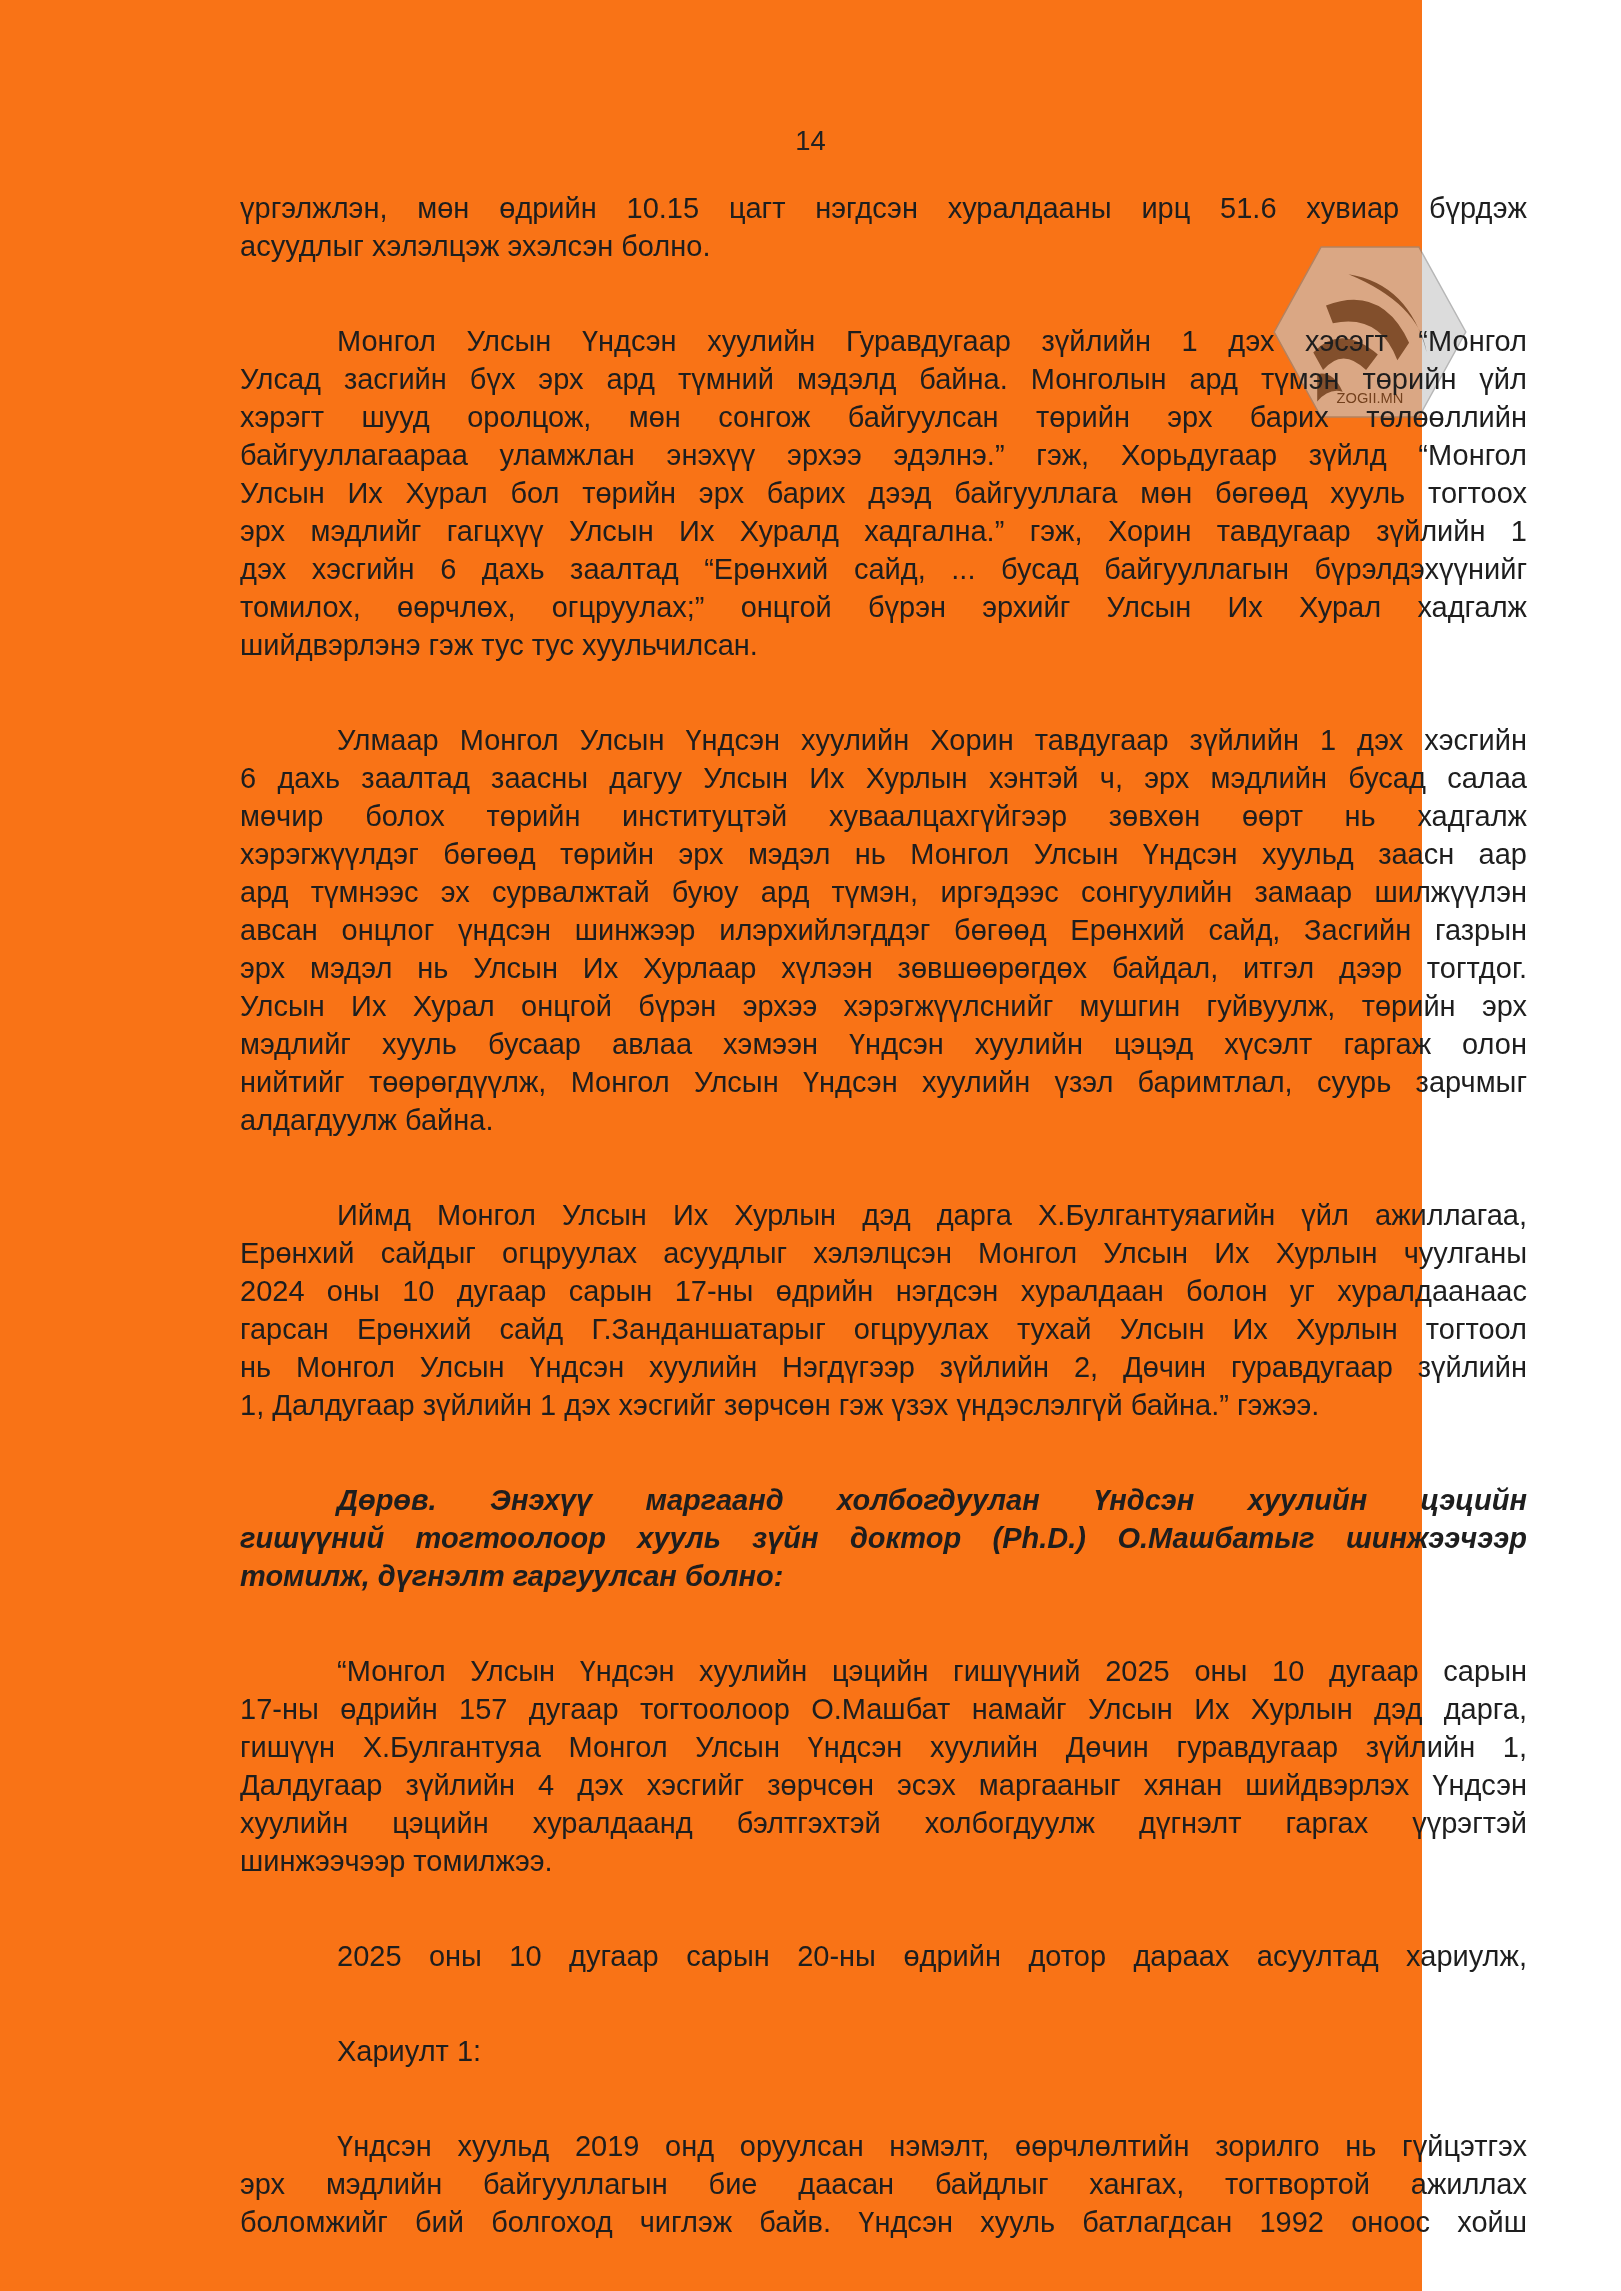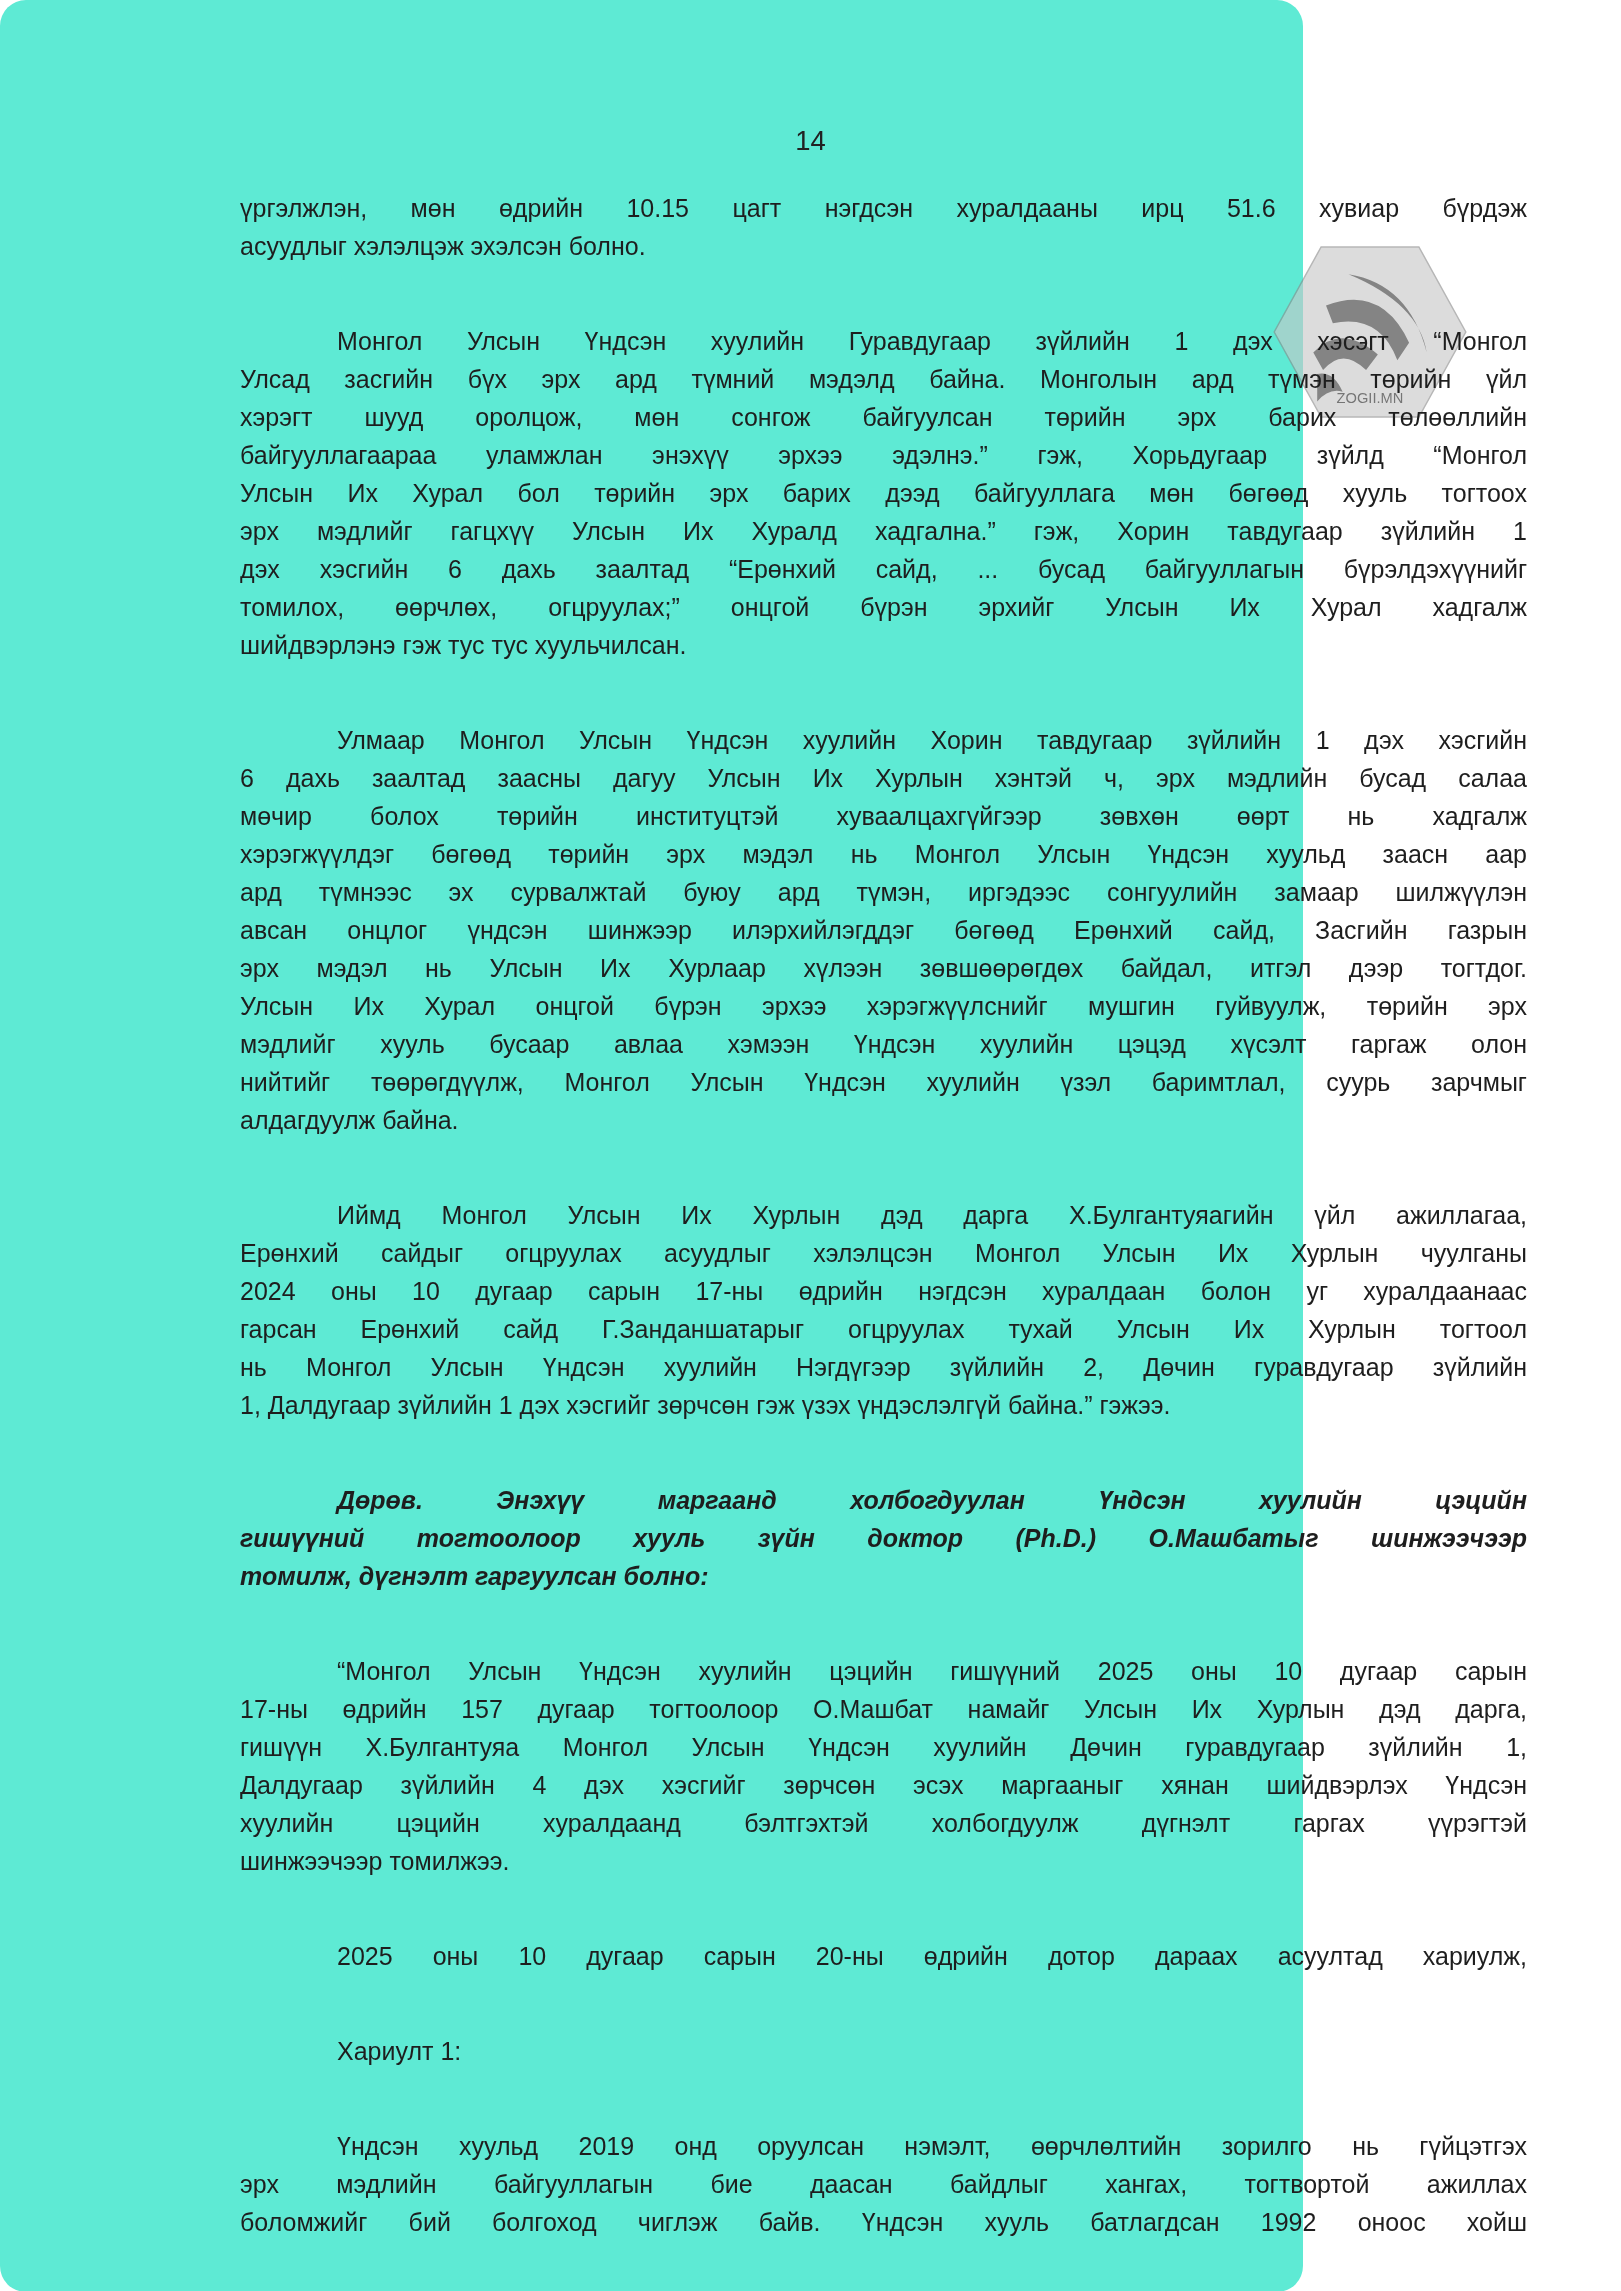--- a/index.html
+++ b/index.html
@@ -1,29 +1,28 @@
 <!DOCTYPE html>
 <html><head>
 <meta charset="utf-8">
 <style>
   html, body { margin: 0; padding: 0; background: #ffffff; }
   body { width: 1621px; height: 2292px; position: relative; overflow: hidden; }
   .page {
-    position: absolute; left: 0; top: 0; width: 1303px; height: 2292px;
-    background: #5eead4; color: #1e1e1e;
+    position: absolute; left: 0; top: 0; width: 1422px; height: 2292px;
+    background: #f97316; color: #1e1e1e;
     font-family: "Liberation Sans", sans-serif;
-    border-radius: 26px;
   }
   .page-number {
     position: absolute; top: 125px; left: 0; width: 1621px; text-align: center;
     font-size: 27.4px; color: #222;
   }
   .body-text {
     position: absolute; left: 240px; top: 189px; width: 1287px;
-    font-size: 25px; line-height: 38px;
+    font-size: 29px; line-height: 38px;
   }
   .para { margin: 0; }
   .line { display: block; text-align: justify; text-align-last: justify; white-space: nowrap; height: 38px; }
   .line.last { text-align-last: left; }
   .indent { padding-left: 97px; margin-top: 18px; }
   .gap { height: 39px; }
   .bold { font-weight: bold; font-style: italic; }
   .watermark {
     position: absolute; left: 1272px; top: 245px; width: 196px; height: 174px;
     opacity: 0.62; pointer-events: none;

